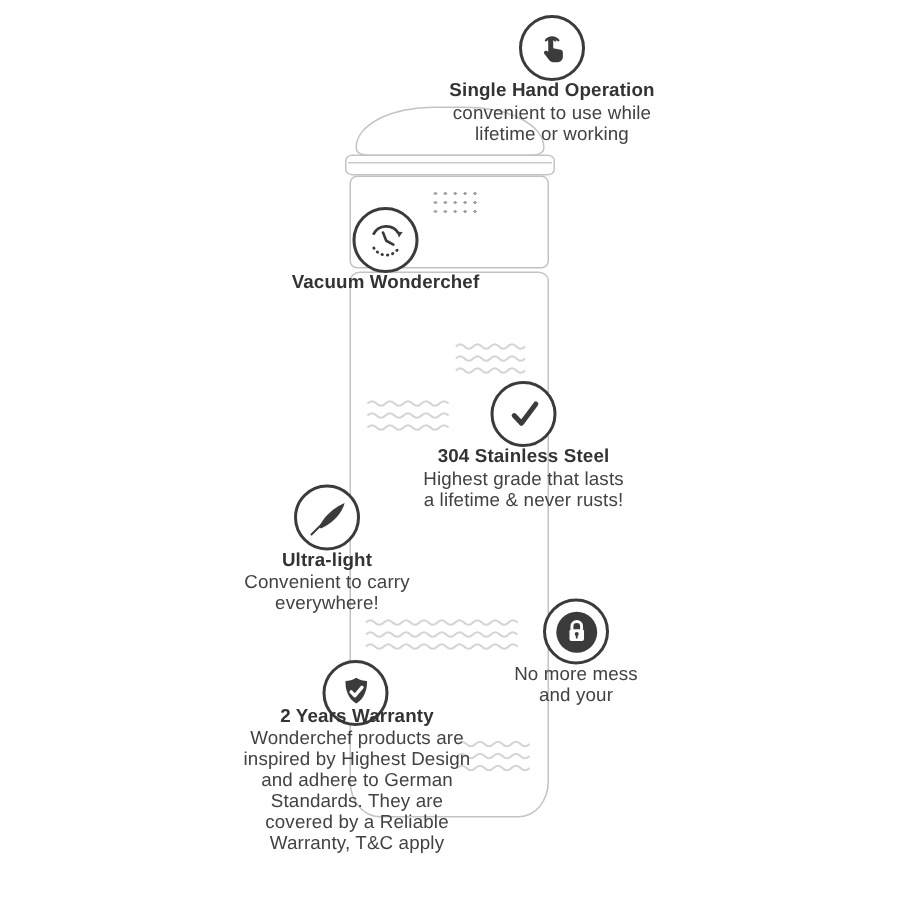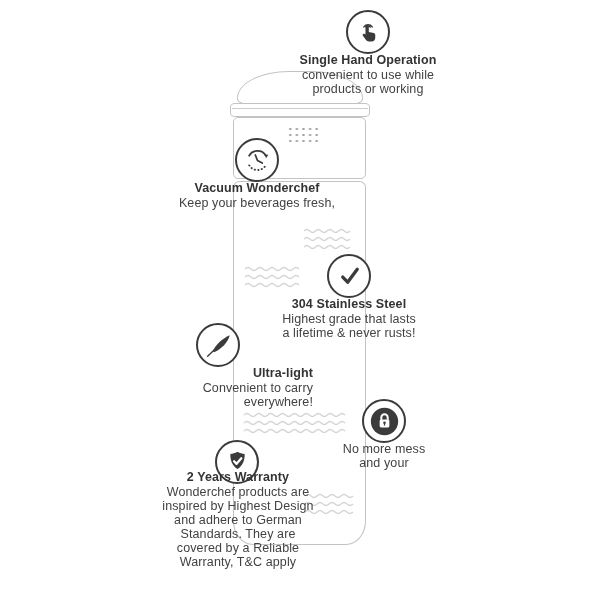--- a/index.html
+++ b/index.html
@@ -33,21 +33,21 @@
     display:flex;align-items:center;justify-content:center;z-index:3;
   }
   .ftext{
     position:absolute;width:190px;text-align:center;z-index:3;
     color:#424242;font-size:12.5px;line-height:14px;white-space:nowrap;letter-spacing:.1px;
   }
   .ftext .t{font-weight:bold;color:#333;margin-bottom:1px;}
   .i1{left:346px;top:10px;}  .t1{left:273px;top:53px;}
   .i2{left:235px;top:138px;} .t2{left:162px;top:181px;}
   .i3{left:327px;top:254px;} .t3{left:254px;top:297px;}
-  .i4{left:196px;top:323px;} .t4{left:123px;top:366px;text-align:right;}
+  .i4{left:196px;top:323px;} .t4{left:123px;top:366px;}
   .i5{left:362px;top:399px;} .t5{left:289px;top:442px;}
   .i6{left:215px;top:440px;} .t6{left:143px;top:470px;}
 </style>
 </head>
 <body>
 
 <div class="canvas">
 
   <div>
     <div class="bpart cap"></div>
@@ -106,34 +106,33 @@
   <div class="icon i1">
     <svg width="27" height="27" viewBox="0 0 26 26">
       <path d="M8.6 7.6a5 5 0 0 1 8 0" fill="none" stroke="#3b3b3b" stroke-width="1.4" stroke-linecap="round"></path>
       <path d="M10.5 7.7a2.7 2.7 0 0 1 4.2 0" fill="none" stroke="#3b3b3b" stroke-width="1.4" stroke-linecap="round"></path>
       <path d="M10.1 7.4c0-.9.7-1.6 1.6-1.6s1.6.7 1.6 1.6v5.2l4.8 1c.8.2 1.4.9 1.4 1.7v3c0 1.8-1.5 3.3-3.3 3.3h-3c-1 0-2-.5-2.6-1.3l-3-4.1c-.4-.5-.3-1.2.2-1.6.4-.4 1.1-.4 1.6-.1l.7.5z" fill="#3b3b3b"></path>
     </svg>
   </div>
   <div class="ftext t1">
     <div class="t">Single Hand Operation</div>
     <div>convenient to use while</div>
-    <div>products or working</div>
+    <div>lifetime or working</div>
   </div>
 
   <div class="icon i2">
     <svg width="31" height="31" viewBox="0 0 30 30">
       <path d="M6.6 11.1 A9.3 9.3 0 0 1 23.1 10.4" fill="none" stroke="#3b3b3b" stroke-width="1.8"></path>
       <path d="M21.8 9.2 L25.6 9.4 L23.2 12.9 Z" fill="#3b3b3b"></path>
       <path d="M7 19.7 A9.3 9.3 0 0 0 22.6 20.3" fill="none" stroke="#3b3b3b" stroke-width="1.8" stroke-linecap="round" stroke-dasharray="0.3 3.1"></path>
       <path d="M15 15 L12.9 9.7 M15 15 L19.6 17.5" fill="none" stroke="#3b3b3b" stroke-width="1.7" stroke-linecap="round"></path>
     </svg>
   </div>
   <div class="ftext t2">
     <div class="t">Vacuum Wonderchef</div>
-    <div>Keep your beverages fresh,</div>
   </div>
 
   <div class="icon i3">
     <svg width="31" height="31" viewBox="0 0 30 30">
       <path d="M8.5 15.5 L13.2 20.5 L22.5 8" fill="none" stroke="#3b3b3b" stroke-width="3.2" stroke-linecap="round" stroke-linejoin="round"></path>
     </svg>
   </div>
   <div class="ftext t3">
     <div class="t">304 Stainless Steel</div>
     <div>Highest grade that lasts</div>

